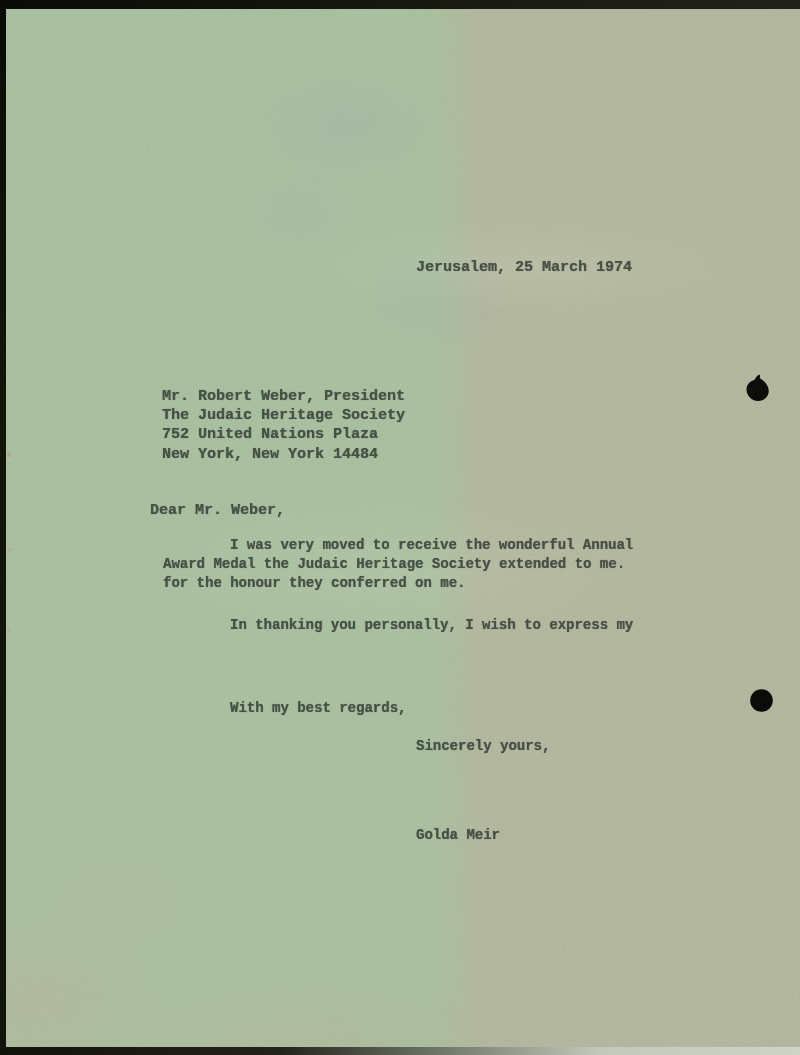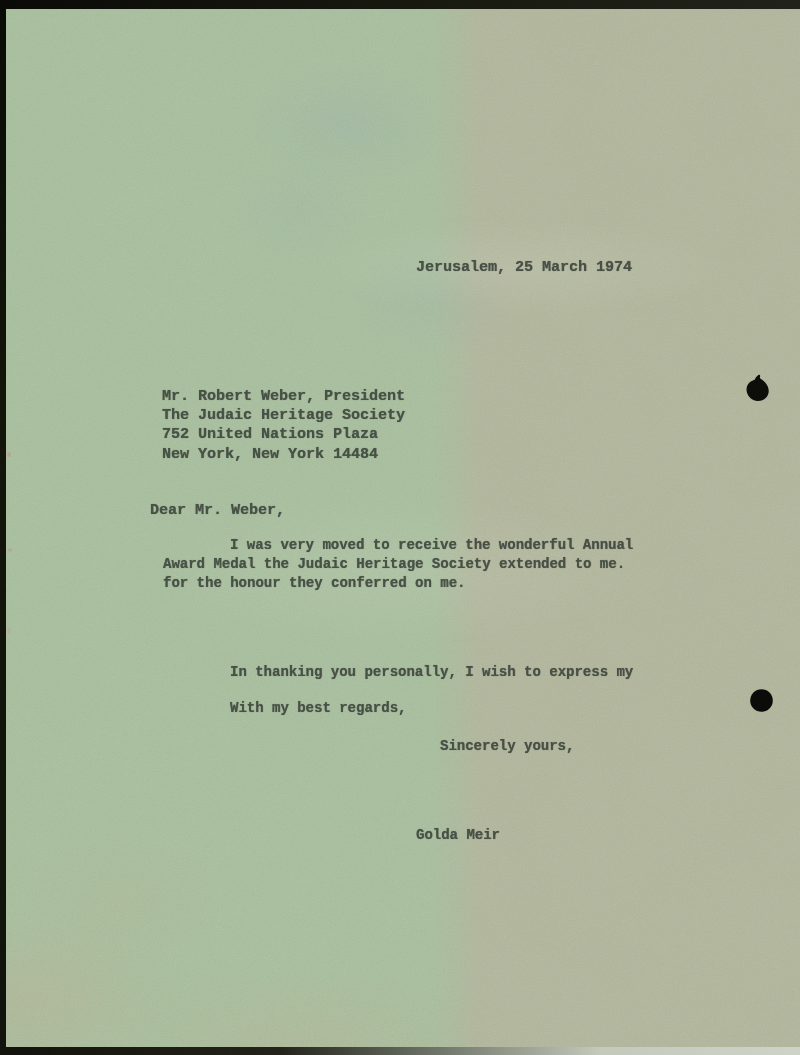--- a/index.html
+++ b/index.html
@@ -100,25 +100,25 @@
   <div class="speck" style="left:7px; top:628px; width:4px; height:5px; background:rgba(205,150,150,0.45);"></div>
 
   <div class="tw size-lg" style="left:416px; top:258px;">Jerusalem, 25 March 1974</div>
 
   <div class="tw size-lg" style="left:162px; top:351px;margin-top:36px;"><div>Mr. Robert Weber, President</div><div>The Judaic Heritage Society</div><div>752 United Nations Plaza</div><div>New York, New York 14484</div></div>
 
   <div class="tw size-lg" style="left:150px; top:501px;">Dear Mr. Weber,</div>
 
   <div class="tw size-md indent-first" style="left:163px; top:536px;"><div>I was very moved to receive the wonderful Annual</div><div>Award Medal the Judaic Heritage Society extended to me.</div><div>for the honour they conferred on me.</div><div>&nbsp;</div></div>
 
-  <div class="tw size-md indent-first" style="left:163px; top:663px;"><div>In thanking you personally, I wish to express my</div></div>
+  <div class="tw size-md indent-first" style="left:163px; top:616px;"><div>In thanking you personally, I wish to express my</div></div>
 
   <div class="tw size-md" style="left:230px; top:699px;">With my best regards,</div>
 
-  <div class="tw size-md" style="left:416px; top:737px;margin-left:24px;">Sincerely yours,</div>
+  <div class="tw size-md" style="left:416px; top:737px;">Sincerely yours,</div>
 
   <div class="tw size-md" style="left:416px; top:826px;">Golda Meir</div>
 
   <svg class="artifact" style="left:738px; top:372px;" width="36" height="40" aria-hidden="true">
     <path d="M17,7 c2,-4 6,-6 5,-2 c-0.5,1.5 1,2 3,3.5 c4,3 6.5,8 5.5,12.5 c-1.5,7 -10,10 -16,6.5 c-6,-3.5 -8,-11.5 -3.5,-16.5 c1.8,-2 3.8,-2.5 6,-3.5 z" fill="#0d0d0a"></path>
   </svg>
 
   <svg class="artifact" style="left:748px; top:687px;" width="28" height="28" aria-hidden="true">
     <circle cx="13.5" cy="13.5" r="11.3" fill="#0b0b09"></circle>
   </svg>

